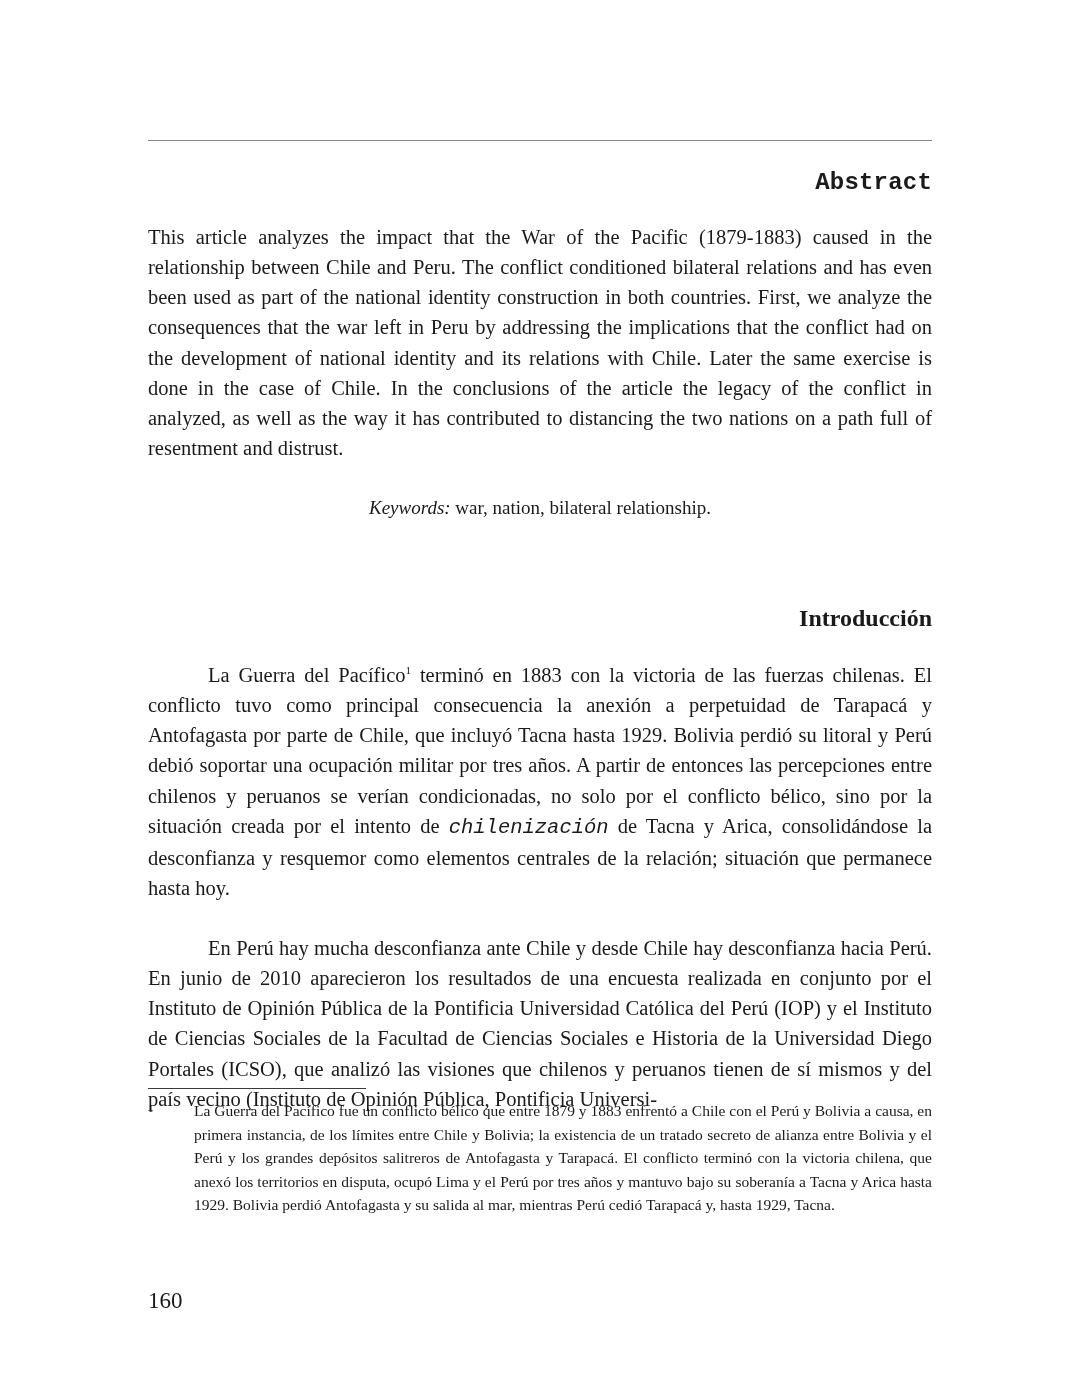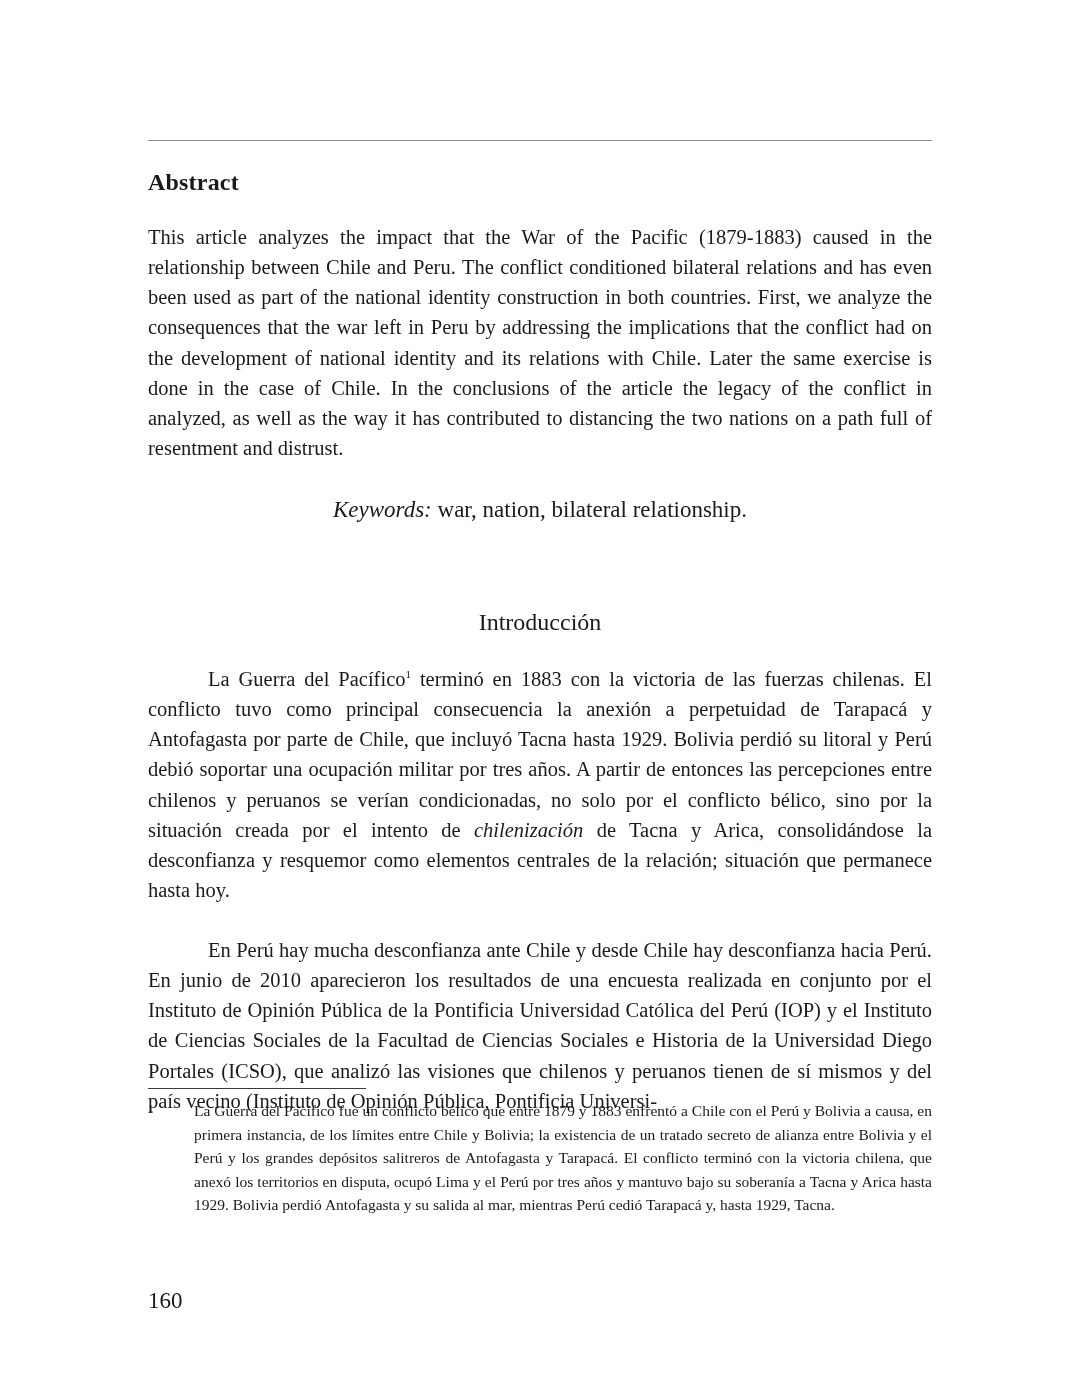--- a/index.html
+++ b/index.html
@@ -29,48 +29,49 @@
     top: 140px;
     width: 784px;
   }
   .top-rule {
     border: 0;
     border-top: 1px solid #8a8a8a;
     margin: 0 0 28px 0;
     width: 100%;
   }
   .section-title {
-    text-align: left;
+    text-align: right;
     font-size: 24px;
     font-weight: bold;
     letter-spacing: 0.2px;
     margin: 0 0 26px 0;
+    font-family: Liberation Mono, monospace;
   }
   p.body {
     font-size: 20.5px;
     line-height: 1.47;
     text-align: justify;
     margin: 8px 0 0 0;
     hyphens: none;
   }
   p.body.indent {
     text-indent: 60px;
   }
   .keywords {
     text-align: center;
-    font-size: 23px;
+    font-size: 19px;
     margin: 34px 0 0 0;
   }
   .keywords i {
     font-style: italic;
   }
   .intro-title {
-    text-align: center;
+    text-align: right;
     font-size: 24px;
-    font-weight: normal;
+    font-weight: bold;
     margin: 86px 0 28px 0;
   }
   .para-gap {
     height: 22px;
   }
   .footnote-wrap {
     position: absolute;
     left: 148px;
     top: 1088px;
     width: 784px;
@@ -112,21 +113,21 @@
   }
   .journal {
     font-size: 24px;
     font-style: italic;
   }
   sup.fn-ref {
     font-size: 11px;
     vertical-align: super;
     line-height: 0;
   }
-  i.it { font-style: italic; }
+  i.it { font-style: italic; font-family: Liberation Mono, monospace; }
 </style>
 </head>
 <body>
 
 <div class="page">
 
   <div class="content">
 
     <hr class="top-rule">
 

